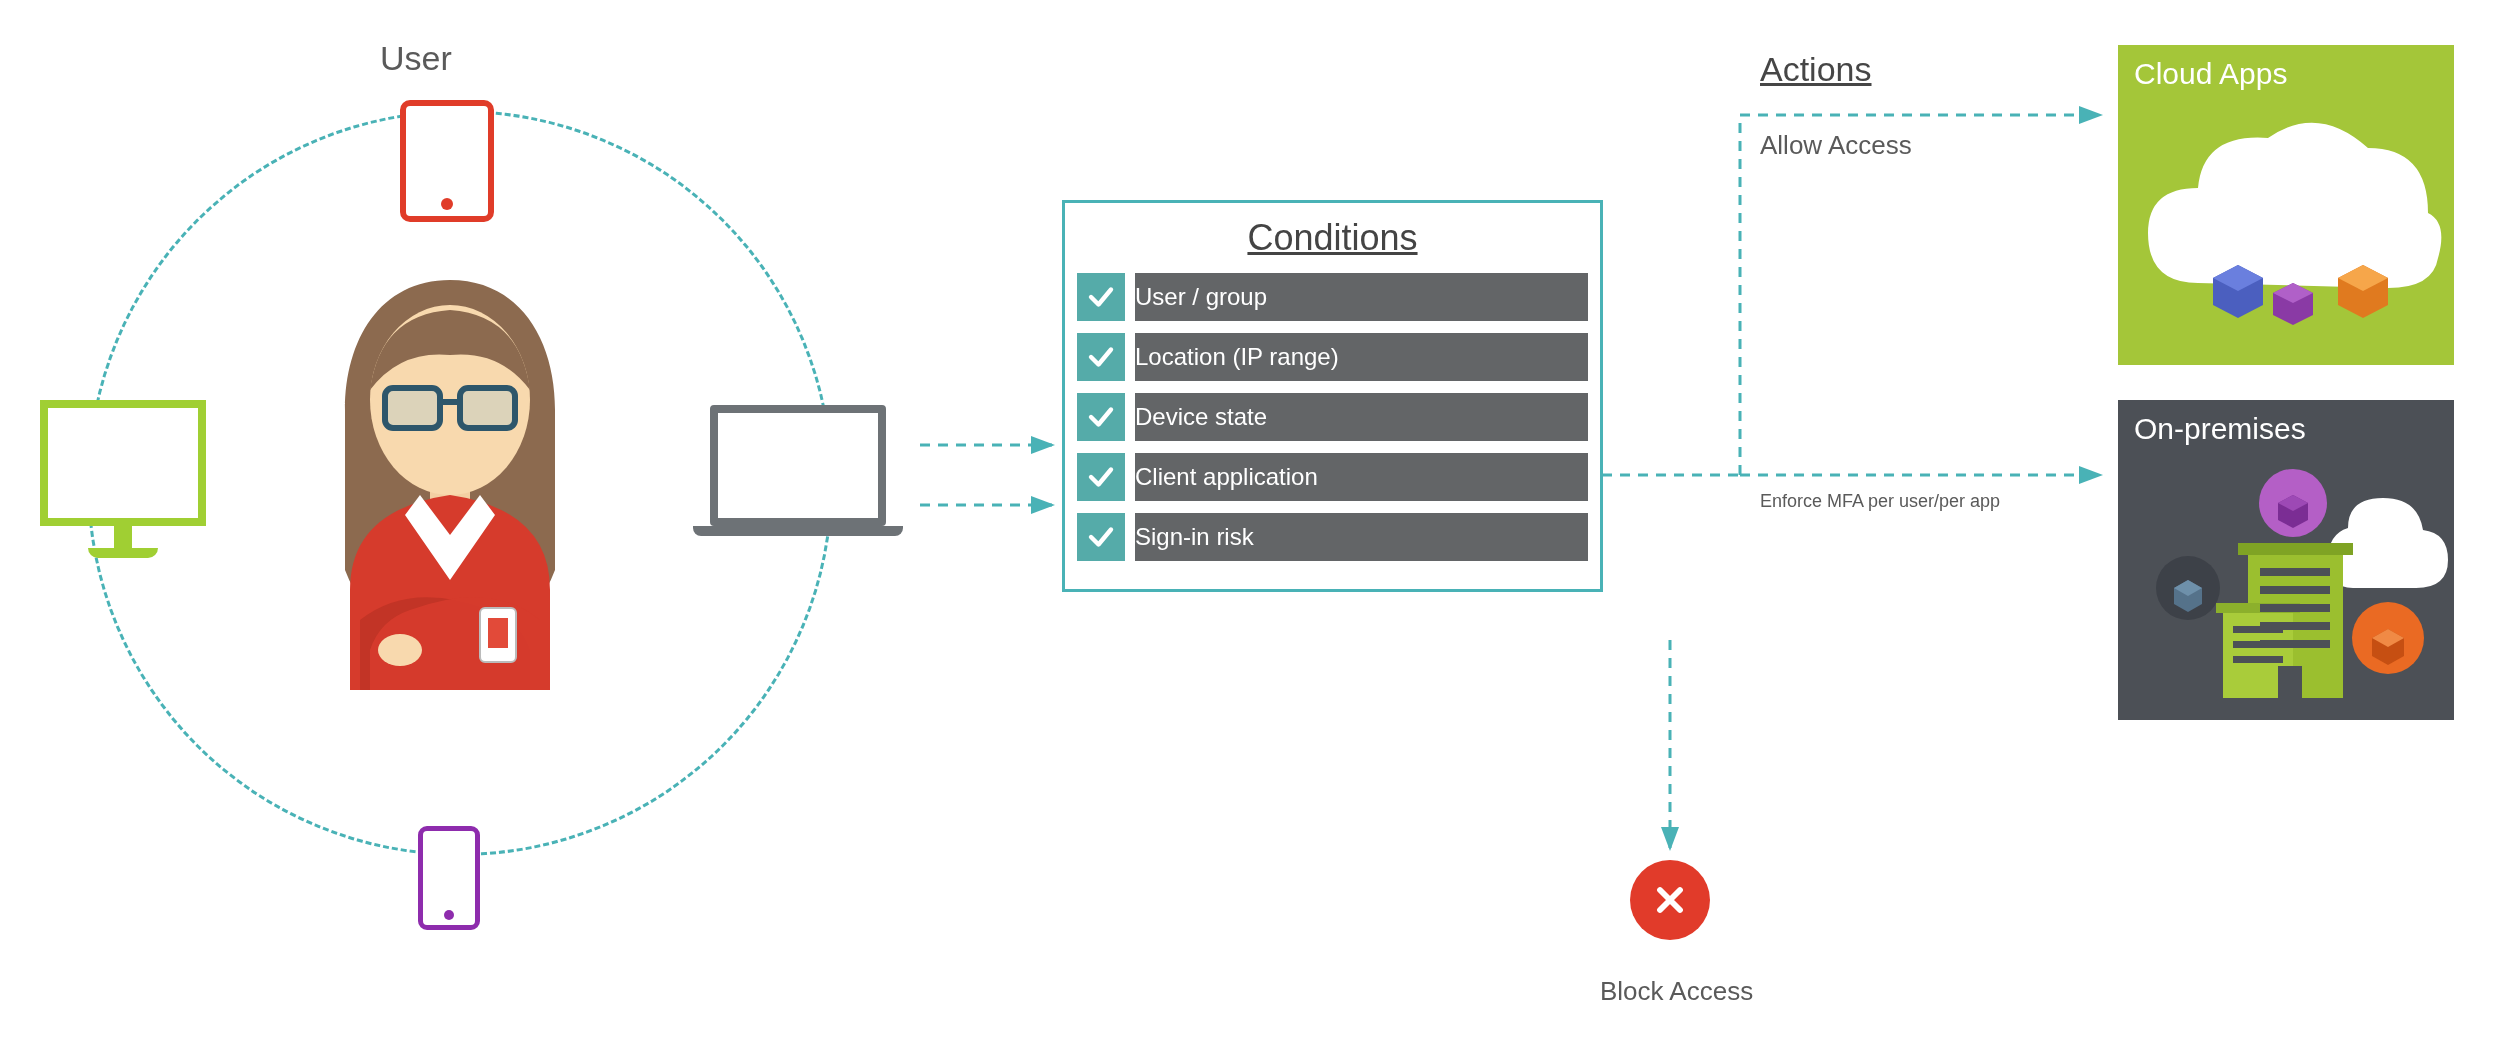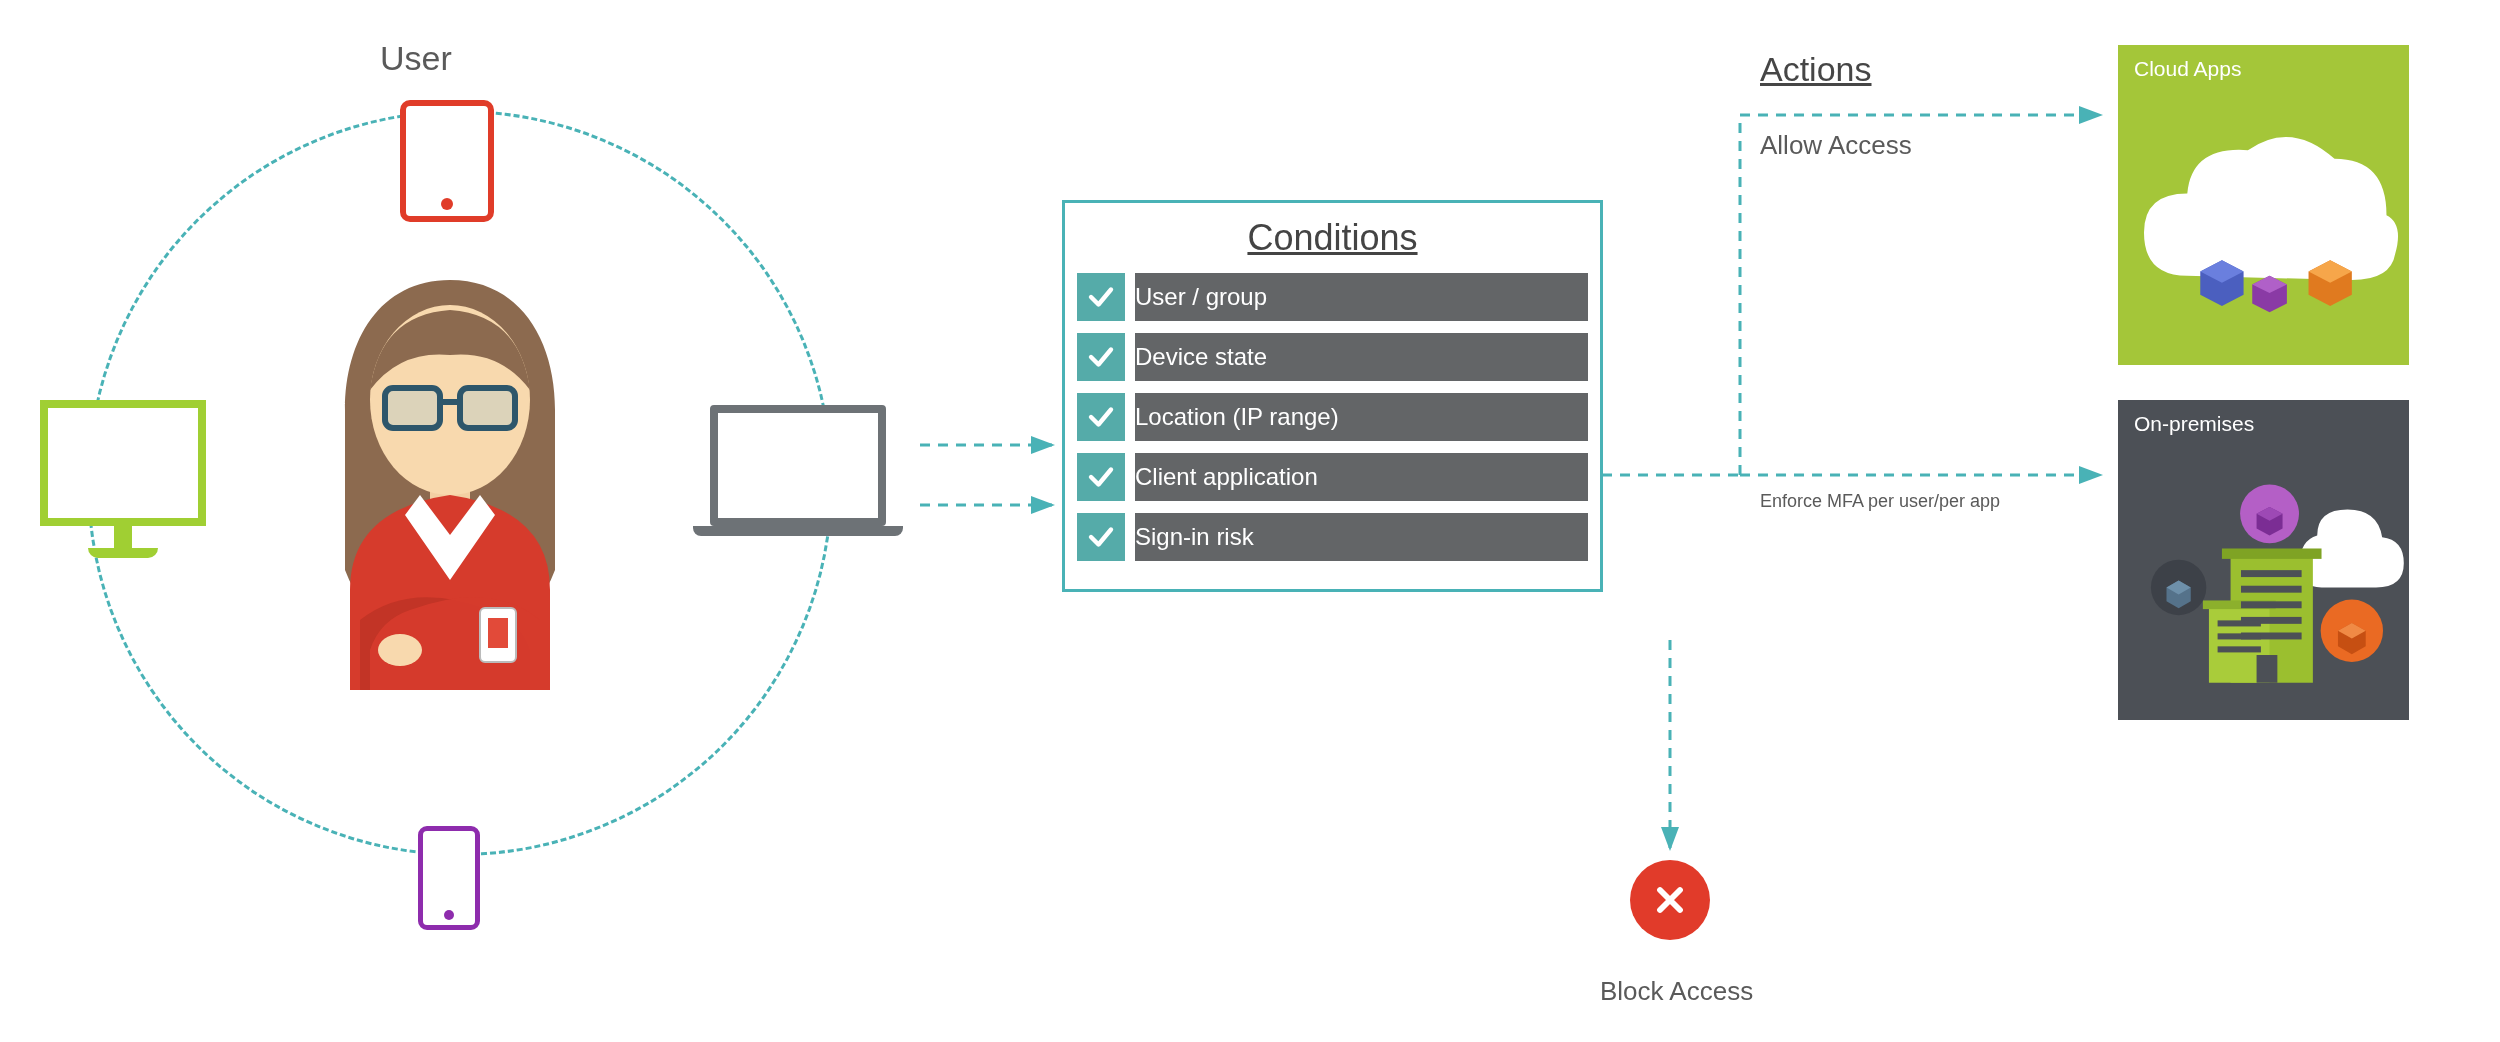--- a/index.html
+++ b/index.html
@@ -185,24 +185,24 @@
     border-radius: 50%;
     background: #e13b2a;
     display: flex;
     align-items: center;
     justify-content: center;
   }
 
   
   .tile {
     position: absolute;
-    width: 291px;
+    width: 336px;
     padding: 12px 16px 16px 16px;
     color: #fff;
-    font-size: 21px;
+    font-size: 30px;
     box-sizing: border-box;
   }
   .tile-cloud {
     left: 2118px;
     top: 45px;
     height: 320px;
     background: #a4c639;
   }
   .tile-onprem {
     left: 2118px;
@@ -287,29 +287,29 @@
           </svg>
         </div>
       <div class="cond-text">User / group</div>
     </div>
     <div class="cond-row">
       <div class="cond-check">
           <svg viewBox="0 0 24 24">
             <path d="M4 12 L10 18 L20 6" stroke="#fff" stroke-width="3.5" fill="none" stroke-linecap="round" stroke-linejoin="round"></path>
           </svg>
         </div>
-      <div class="cond-text">Device state</div>
+      <div class="cond-text">Location (IP range)</div>
     </div>
     <div class="cond-row">
       <div class="cond-check">
           <svg viewBox="0 0 24 24">
             <path d="M4 12 L10 18 L20 6" stroke="#fff" stroke-width="3.5" fill="none" stroke-linecap="round" stroke-linejoin="round"></path>
           </svg>
         </div>
-      <div class="cond-text">Location (IP range)</div>
+      <div class="cond-text">Device state</div>
     </div>
     <div class="cond-row">
       <div class="cond-check">
           <svg viewBox="0 0 24 24">
             <path d="M4 12 L10 18 L20 6" stroke="#fff" stroke-width="3.5" fill="none" stroke-linecap="round" stroke-linejoin="round"></path>
           </svg>
         </div>
       <div class="cond-text">Client application</div>
     </div>
     <div class="cond-row" style="margin-bottom:28px;">

